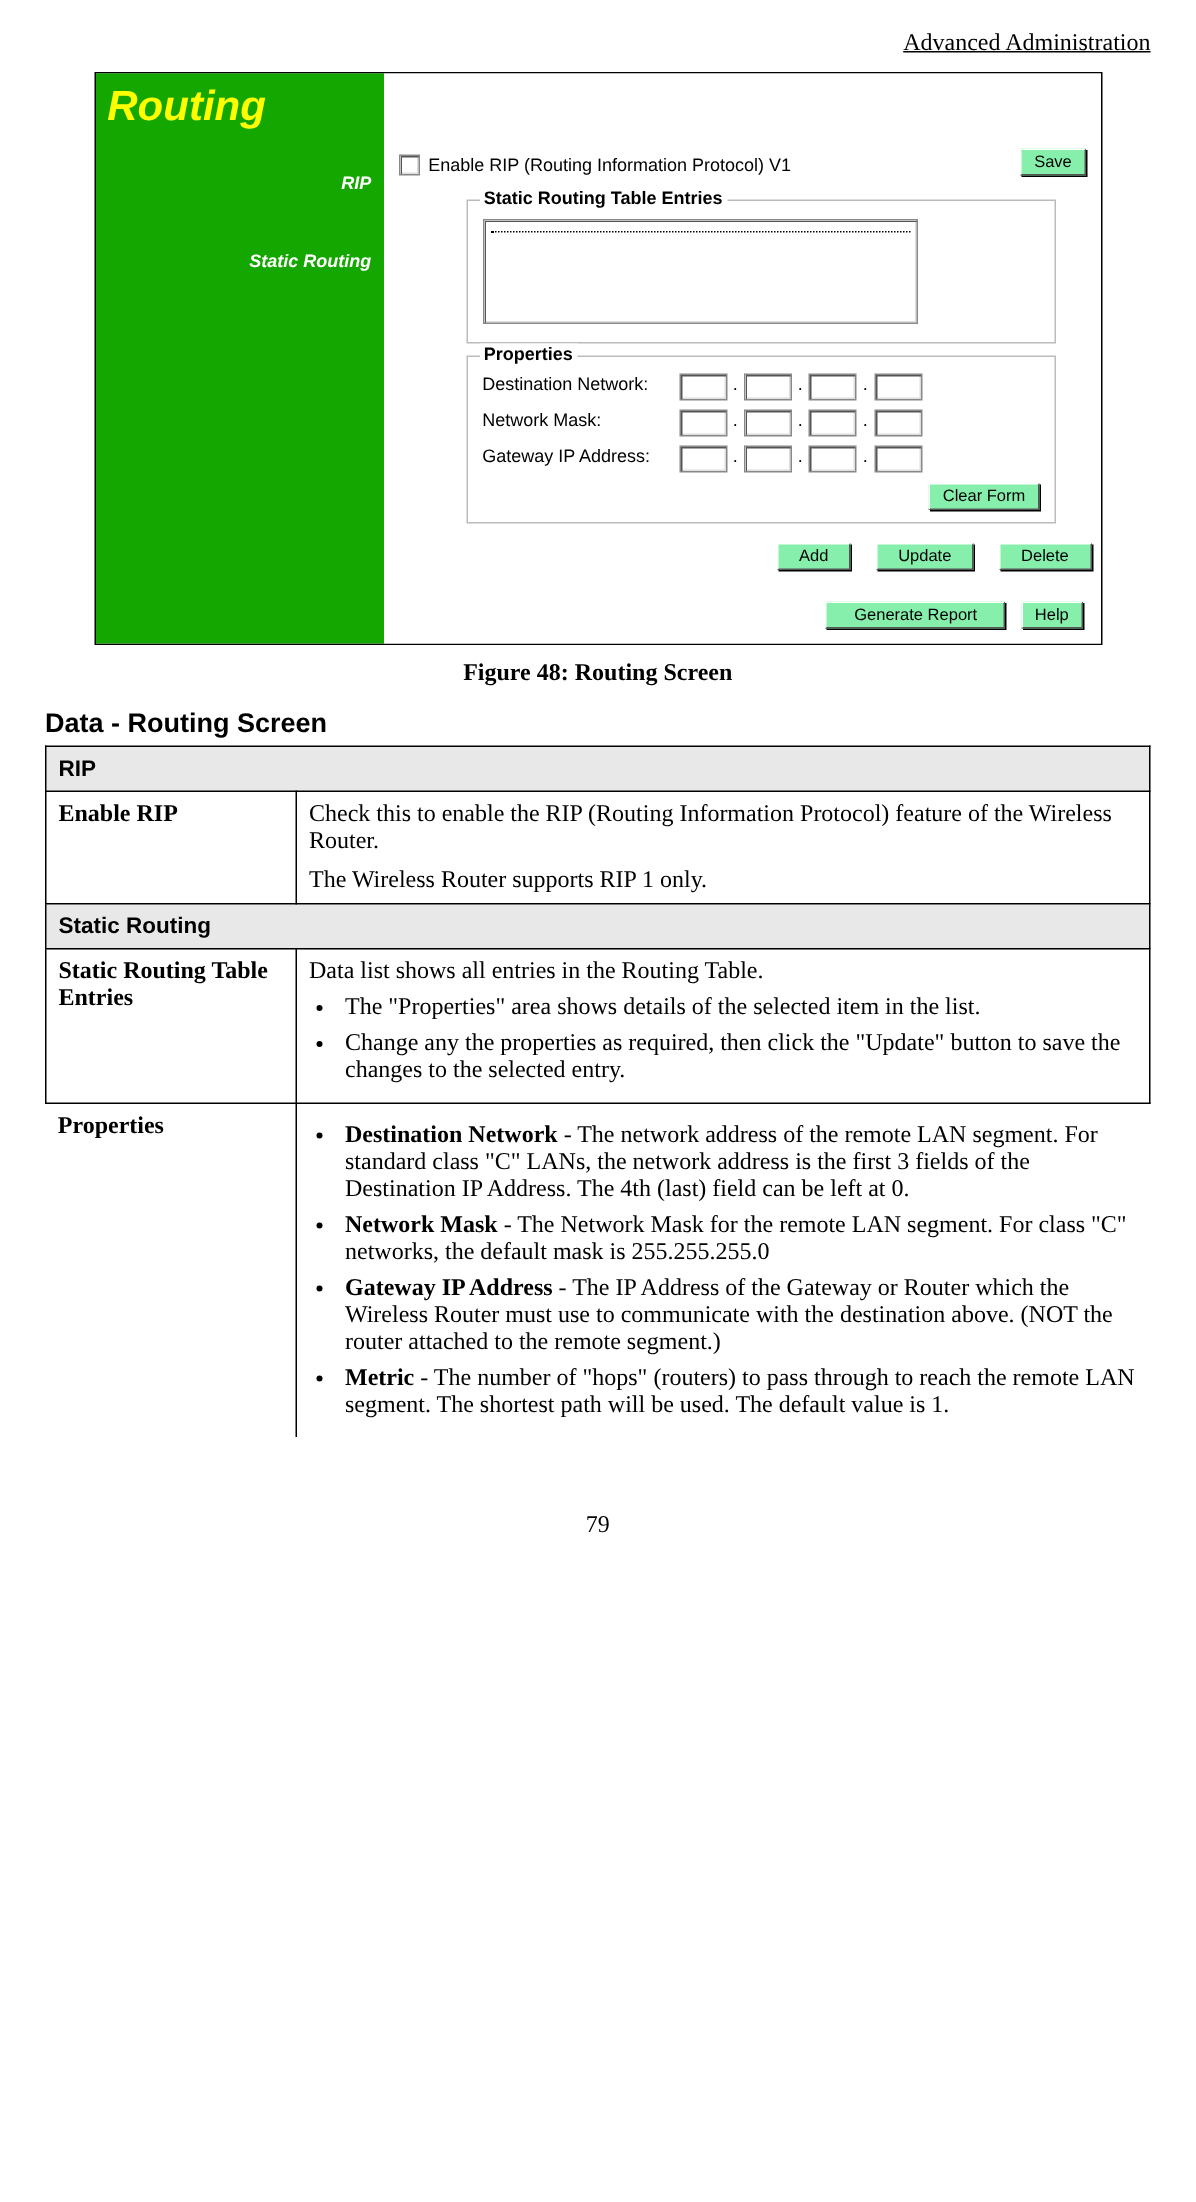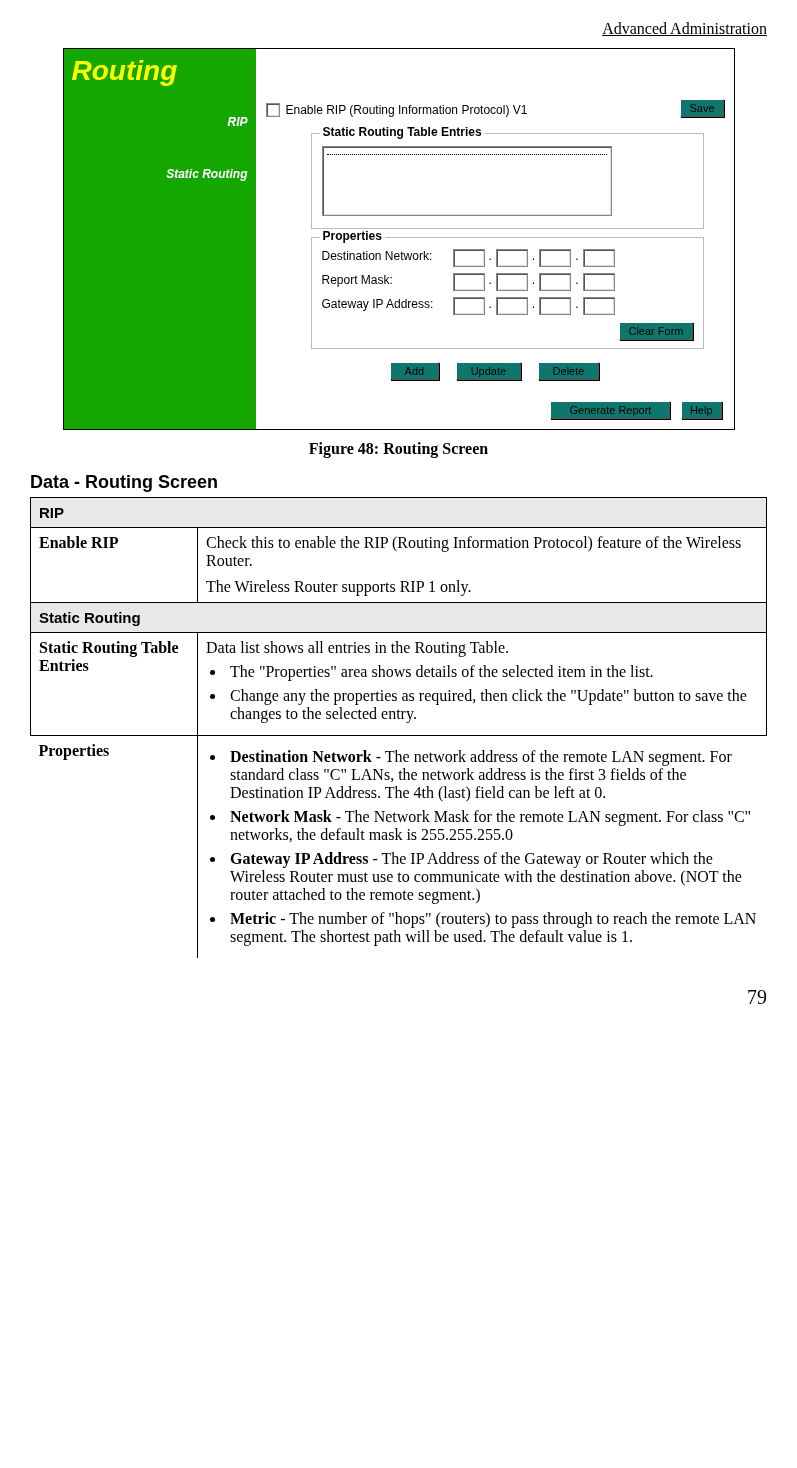--- a/index.html
+++ b/index.html
@@ -75,21 +75,21 @@
   .win-chk {
     width: 12px; height: 12px;
     border: 1px solid #888;
     background: #fff;
     display: inline-block;
     margin-right: 6px;
     box-shadow: inset 1px 1px 0 #555, inset -1px -1px 0 #ddd;
   }
   .win-btn {
     display: inline-block;
-    background: #0f766e;
+    background: #86efac;
     border: 1px solid #555;
     border-top-color: #fff;
     border-left-color: #fff;
     font-family: Arial, sans-serif;
     font-size: 11px;
     padding: 2px 8px;
     cursor: default;
     box-shadow: 1px 1px 0 #000;
   }
   .fieldset {
@@ -133,21 +133,21 @@
     width: 30px;
     height: 16px;
     border: 1px solid #888;
     box-shadow: inset 1px 1px 0 #555, inset -1px -1px 0 #ddd;
     background: #fff;
     display: inline-block;
     margin: 0 1px;
   }
   .dot { padding: 0 3px; }
   .btn-row {
-    text-align: center;
+    text-align: right;
     padding: 6px 0 6px 0;
     font-family: Arial, sans-serif;
   }
   .btn-row .win-btn { margin: 0 6px; padding: 2px 14px; }
   .footer-row {
     text-align: right;
     padding: 14px 12px 10px 0;
     font-family: Arial, sans-serif;
   }
   .footer-row .win-btn { margin-left: 6px; }
@@ -189,24 +189,24 @@
   }
   table.data-table ul {
     margin: 4px 0 4px 20px;
     padding: 0;
   }
   table.data-table li {
     margin: 6px 0 6px 0;
     padding-left: 4px;
   }
   .page-num {
-    text-align: right;
+    text-align: center;
     font-family: "Times New Roman", serif;
-    font-size: 20px;
-    margin-top: 28px;
+    font-size: 16px;
+    margin-top: 50px;
   }
   
   tr.last-row td {
     border-bottom: none;
     border-left: none;
     border-right: none;
   }
   tr.last-row td.row-label {
     border-right: 1px solid #000;
   }
@@ -245,21 +245,21 @@
             <span class="prop-label">Destination Network:</span>
             <span class="oct"></span>
               <span class="dot">.</span>
             <span class="oct"></span>
               <span class="dot">.</span>
             <span class="oct"></span>
               <span class="dot">.</span>
             <span class="oct"></span>
           </div>
           <div class="prop-row">
-            <span class="prop-label">Report Mask:</span>
+            <span class="prop-label">Network Mask:</span>
             <span class="oct"></span>
               <span class="dot">.</span>
             <span class="oct"></span>
               <span class="dot">.</span>
             <span class="oct"></span>
               <span class="dot">.</span>
             <span class="oct"></span>
           </div>
           <div class="prop-row">
             <span class="prop-label">Gateway IP Address:</span>

